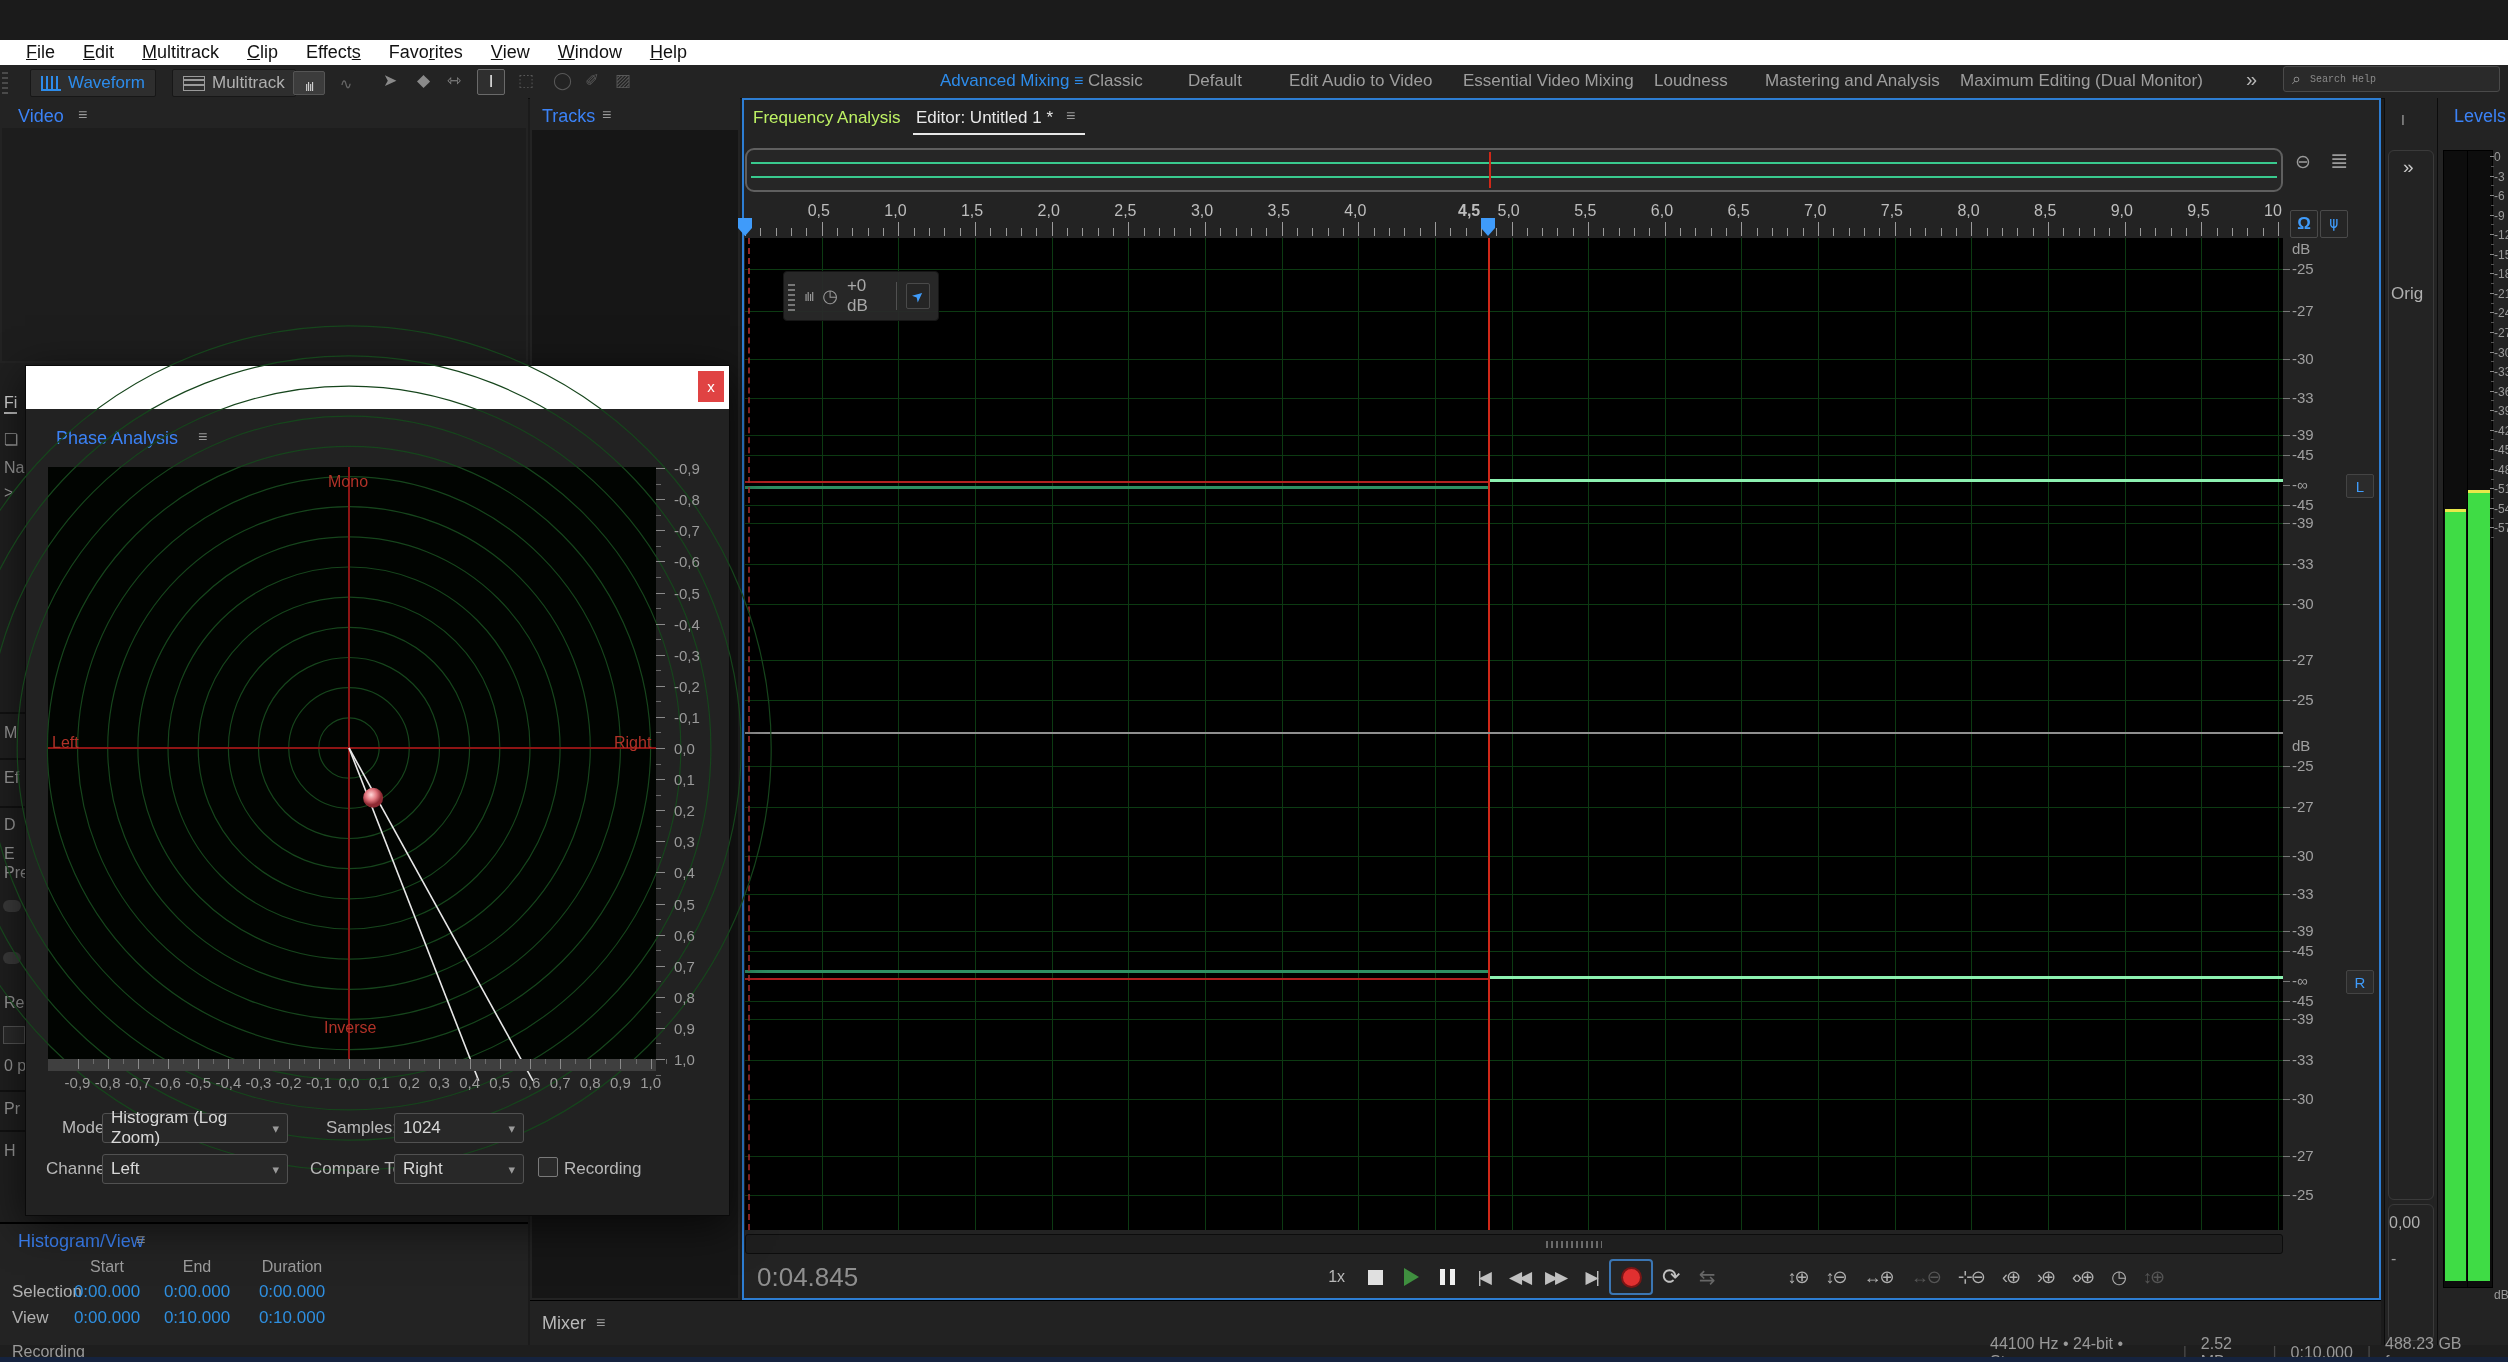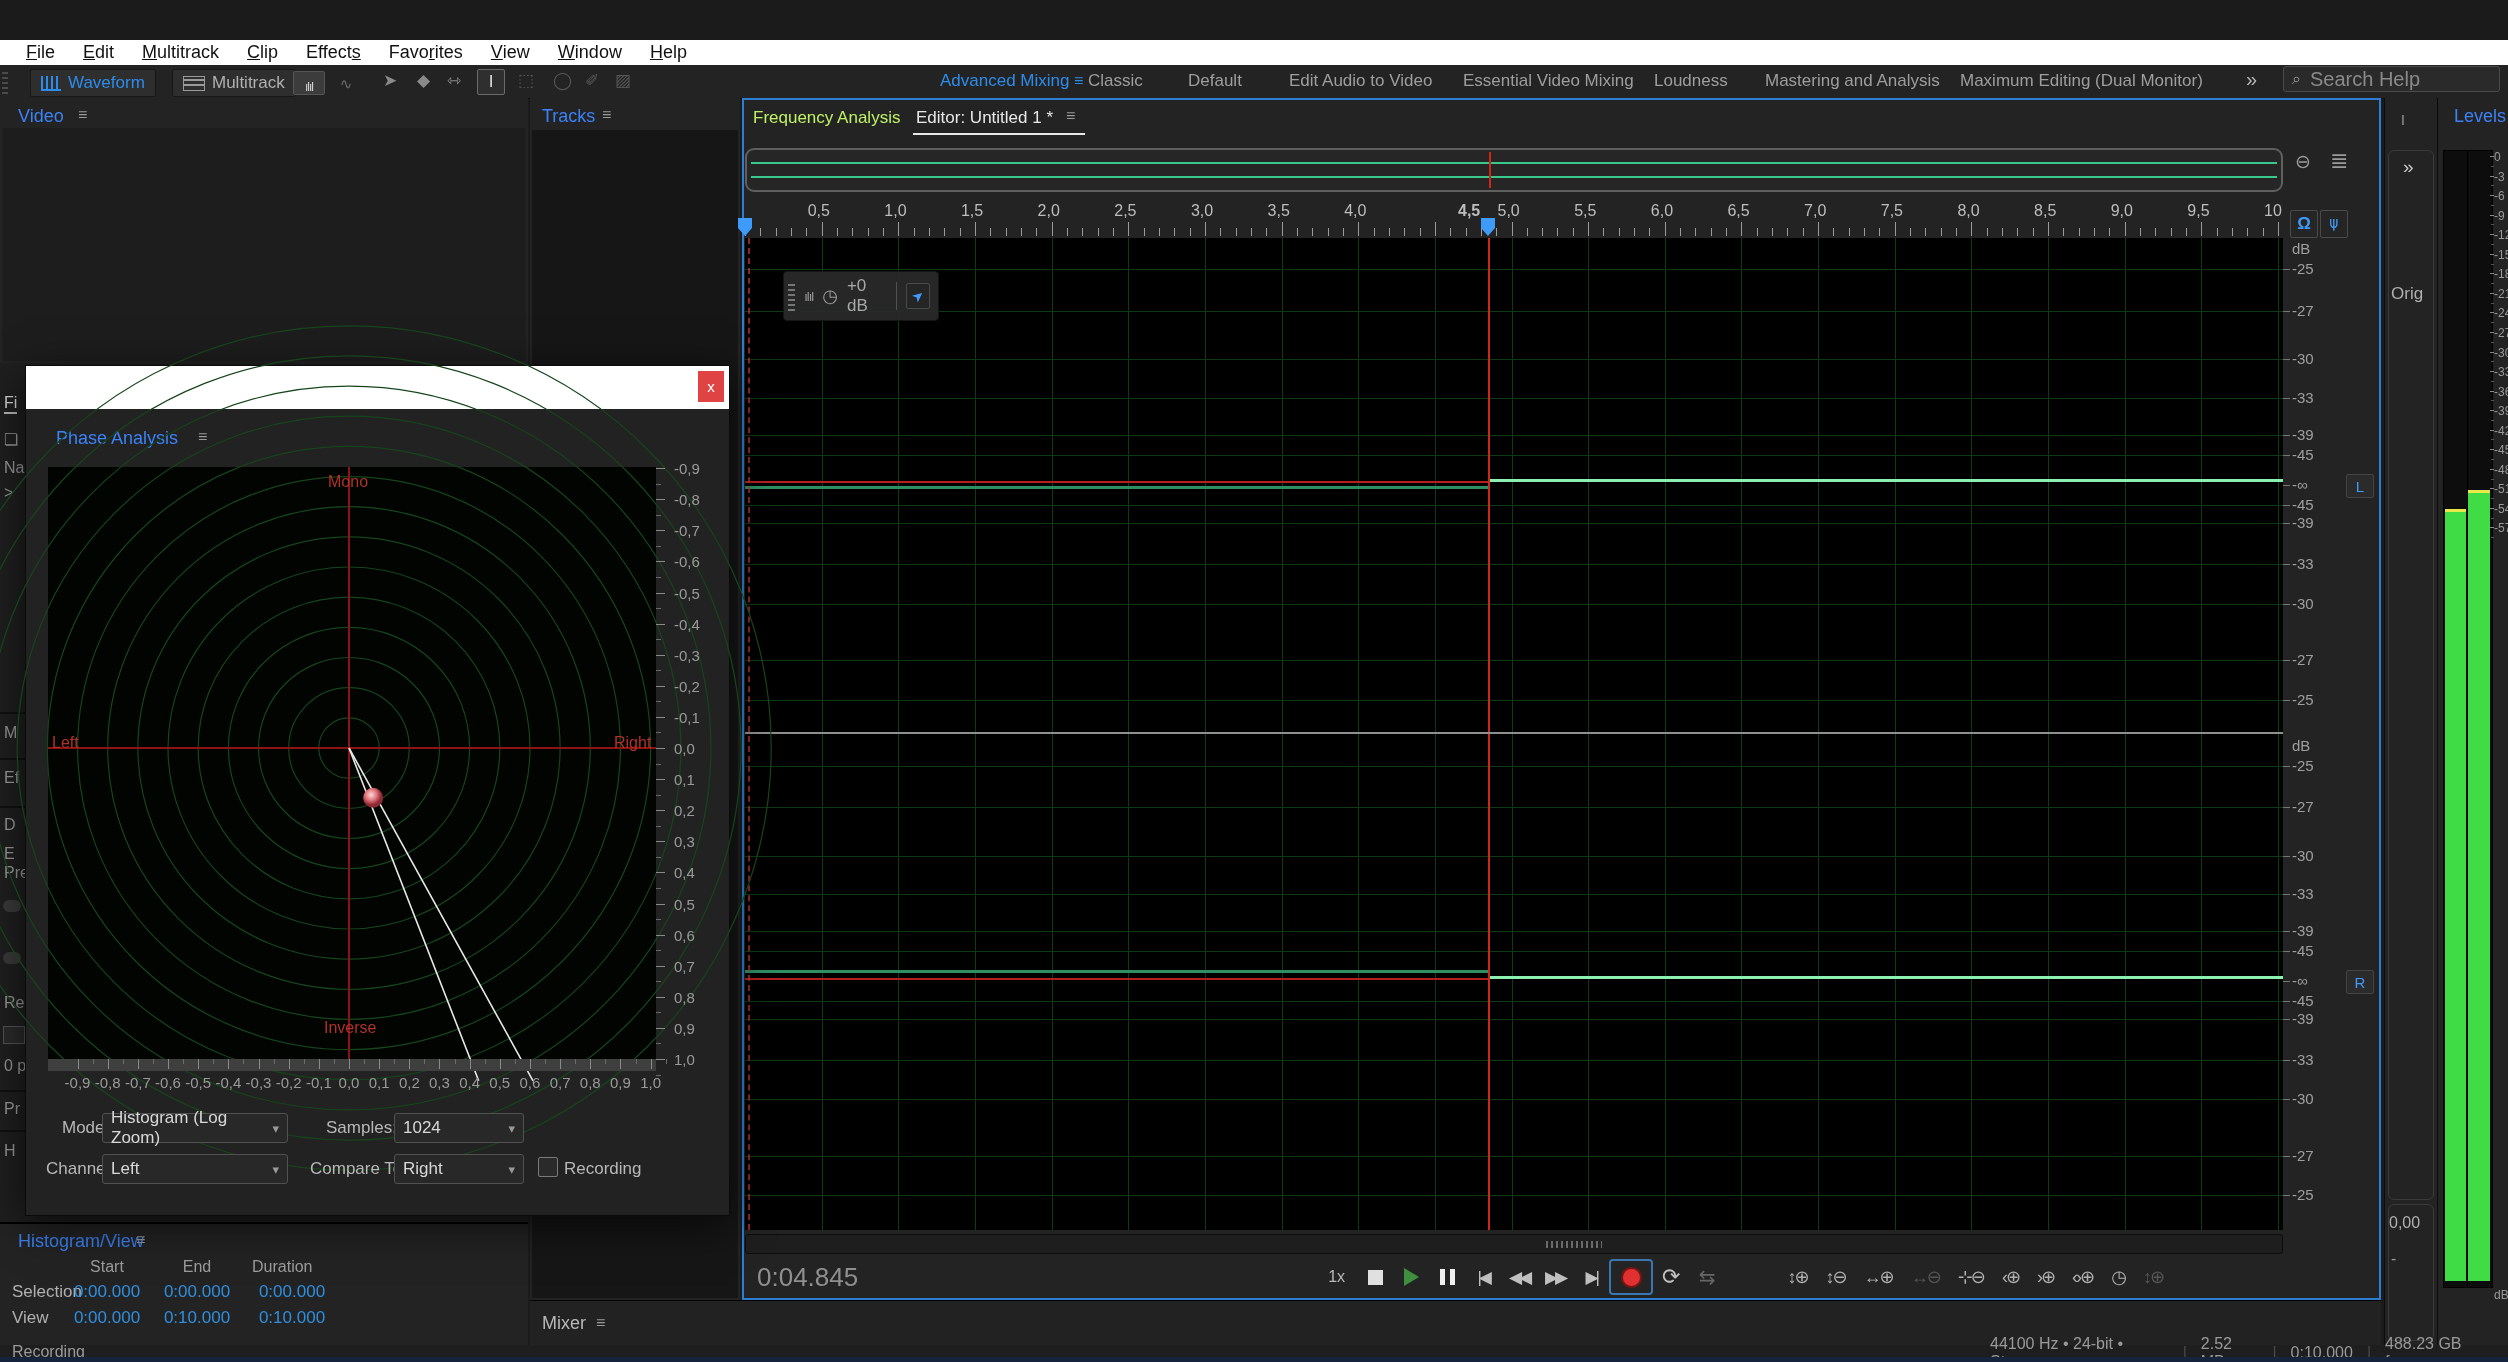--- a/index.html
+++ b/index.html
@@ -24,21 +24,21 @@
   .mtico{width:20px;height:13px;border:1px solid #9a9a9a;background:linear-gradient(0deg,transparent 0 4px,#9a9a9a 4px 6px,transparent 6px 9px,#9a9a9a 9px 11px,transparent 11px);}
   .viewico{top:71px;width:30px;height:22px;border-radius:2px;display:flex;align-items:flex-end;justify-content:center;}
   .tool{top:70px;font-size:17px;color:#8a8a8a;}
   .tool.dim{color:#585858;}
   .tool.boxed{border:1px solid #6a6a6a;background:#2f2f2f;width:26px;height:24px;display:flex;align-items:center;justify-content:center;color:#e0e0e0;border-radius:2px;top:69px;}
   .ws-tab{top:71px;font-size:17px;color:#9e9e9e;white-space:nowrap;}
   .ws-tab.active{color:#2d8ceb;}
   #ws-menu{color:#2d8ceb;font-size:16px;}
   #ws-overflow{top:68px;font-size:20px;color:#b8b8b8;}
   #searchbox{left:2283px;top:66px;width:217px;height:26px;background:#2a2a2a;border:1px solid #4a4a4a;border-radius:3px;display:flex;align-items:center;padding:0 8px;gap:7px;box-sizing:border-box;}
-  #searchbox input{background:transparent;border:none;outline:none;color:#ffffff;font-size:20px;width:160px;font-family:Liberation Sans, sans-serif;}
+  #searchbox input{background:transparent;border:none;outline:none;color:#ffffff;font-size:10px;width:160px;font-family:Liberation Mono, monospace;}
   #searchbox input::placeholder{color:#8a8a8a;}
   .srchico{color:#9a9a9a;font-size:16px;transform:rotate(0deg);}
   
   .phead{font-size:18px;color:#3b82f6;}
   .hmenu{color:#9a9a9a;font-size:16px;}
   
   #video-panel{left:0;top:98px;width:528px;height:265px;background:#232323;}
   #video-content{left:2px;top:128px;width:524px;height:233px;background:#1d1d1d;}
   #dock-sliver{left:0;top:363px;width:528px;height:859px;background:#1f1f1f;}
   #tracks-panel{left:530px;top:98px;width:210px;height:1202px;background:#232323;}
@@ -804,21 +804,21 @@
     <div style="position: absolute; top: 498.125px; left: 2491px; width: 3px; height: 1px; background: rgb(85, 85, 85);"></div>
     <div class="lvl-label abs" style="position: absolute; top: 501.9px;">-54</div>
     <div class="lvl-tick abs" style="position: absolute; top: 507.9px;"></div>
     <div style="position: absolute; top: 517.675px; left: 2491px; width: 3px; height: 1px; background: rgb(85, 85, 85);"></div>
     <div class="lvl-label abs" style="position: absolute; top: 521.45px;">-57</div>
     <div class="lvl-tick abs" style="position: absolute; top: 527.45px;"></div>
     <div style="position: absolute; top: 537.225px; left: 2491px; width: 3px; height: 1px; background: rgb(85, 85, 85);"></div>
     <div class="lvl-label abs" style="position: absolute; top: 1288px;">dB</div>
     <div class="sv-col abs" style="position: absolute; left: 67px; top: 1258px; width: 80px; text-align: center;">Start</div>
     <div class="sv-col abs" style="position: absolute; left: 157px; top: 1258px; width: 80px; text-align: center;">End</div>
-    <div class="sv-col abs" style="position: absolute; left: 252px; top: 1258px; width: 80px; text-align: left;">Duration</div>
+    <div class="sv-col abs" style="position: absolute; left: 252px; top: 1258px; width: 80px; text-align: center;">Duration</div>
     <div class="sv-name abs" style="position: absolute; left: 12px; top: 1282px;">Selection</div>
     <div class="sv-val abs" style="position: absolute; left: 65px; top: 1282px; width: 84px; text-align: center;">0:00.000</div>
     <div class="sv-val abs" style="position: absolute; left: 155px; top: 1282px; width: 84px; text-align: center;">0:00.000</div>
     <div class="sv-val abs" style="position: absolute; left: 250px; top: 1282px; width: 84px; text-align: center;">0:00.000</div>
     <div class="sv-name abs" style="position: absolute; left: 12px; top: 1308px;">View</div>
     <div class="sv-val abs" style="position: absolute; left: 65px; top: 1308px; width: 84px; text-align: center;">0:00.000</div>
     <div class="sv-val abs" style="position: absolute; left: 155px; top: 1308px; width: 84px; text-align: center;">0:10.000</div>
     <div class="sv-val abs" style="position: absolute; left: 250px; top: 1308px; width: 84px; text-align: center;">0:10.000</div>
   </div>
 

